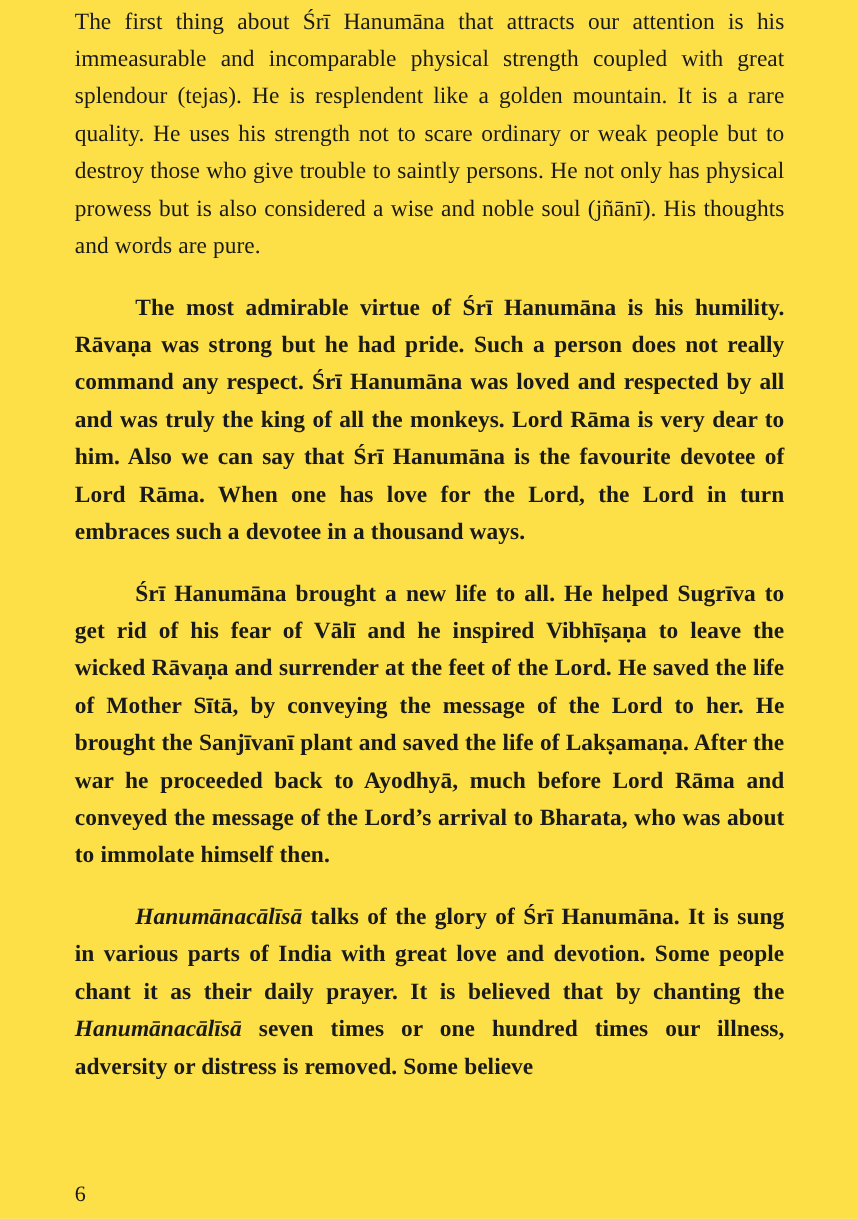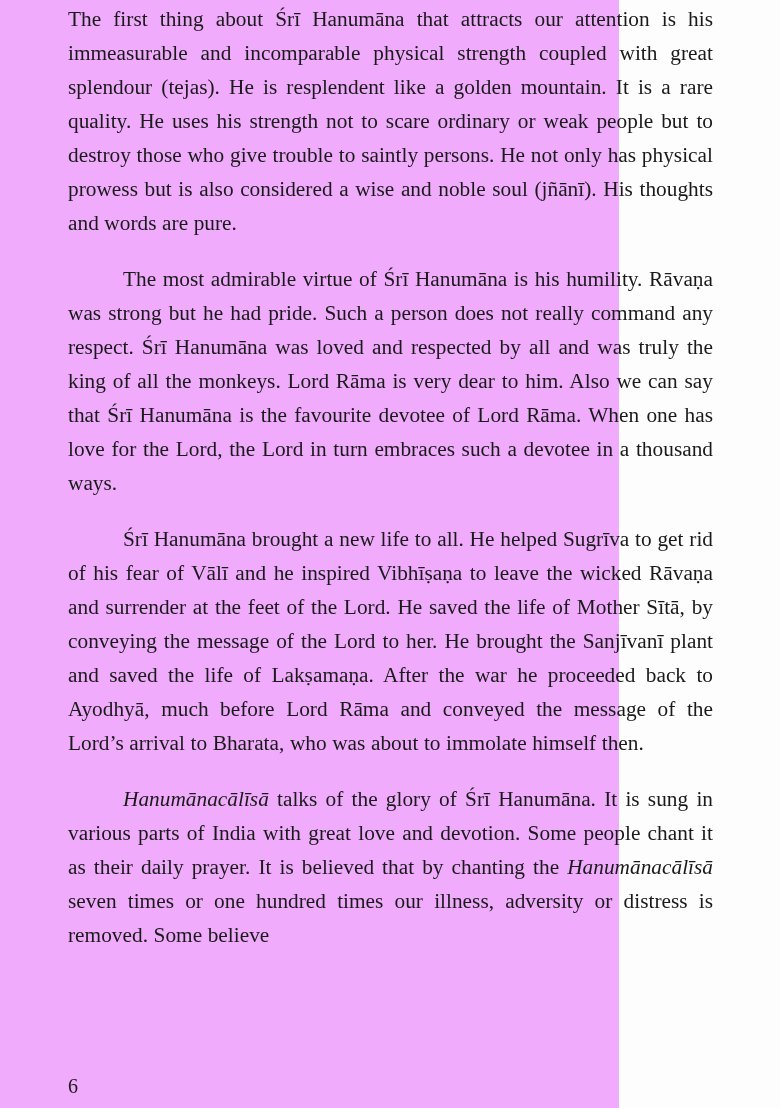--- a/index.html
+++ b/index.html
@@ -9,23 +9,23 @@
   body {
     width: 780px;
     height: 1108px;
     background: #fdfdfd;
     font-family: "Liberation Serif", "DejaVu Serif", serif;
     color: #1a1a1a;
     overflow: hidden;
   }
   .page {
     position: relative;
-    width: 619px;
+    width: 780px;
     height: 1108px;
-    background: #f0abfc;
+    background: #fde047;
     box-sizing: border-box;
   }
   .textblock {
     position: absolute;
     left: 68px;
     top: 2px;
     width: 645px;
   }
   p.para {
     margin: 0;
@@ -33,20 +33,21 @@
     text-justify: inter-word;
     font-size: 21.3px;
     line-height: 34px;
     letter-spacing: 0.02px;
     word-spacing: 0.2px;
     hyphens: none;
     -webkit-hyphens: none;
   }
   p.para + p.para {
     margin-top: 22px;
+    font-weight: bold;
   }
   p.indent {
     text-indent: 55px;
   }
   .last-line-loose {
     text-align: justify;
   }
   em.work-title {
     font-style: italic;
   }

